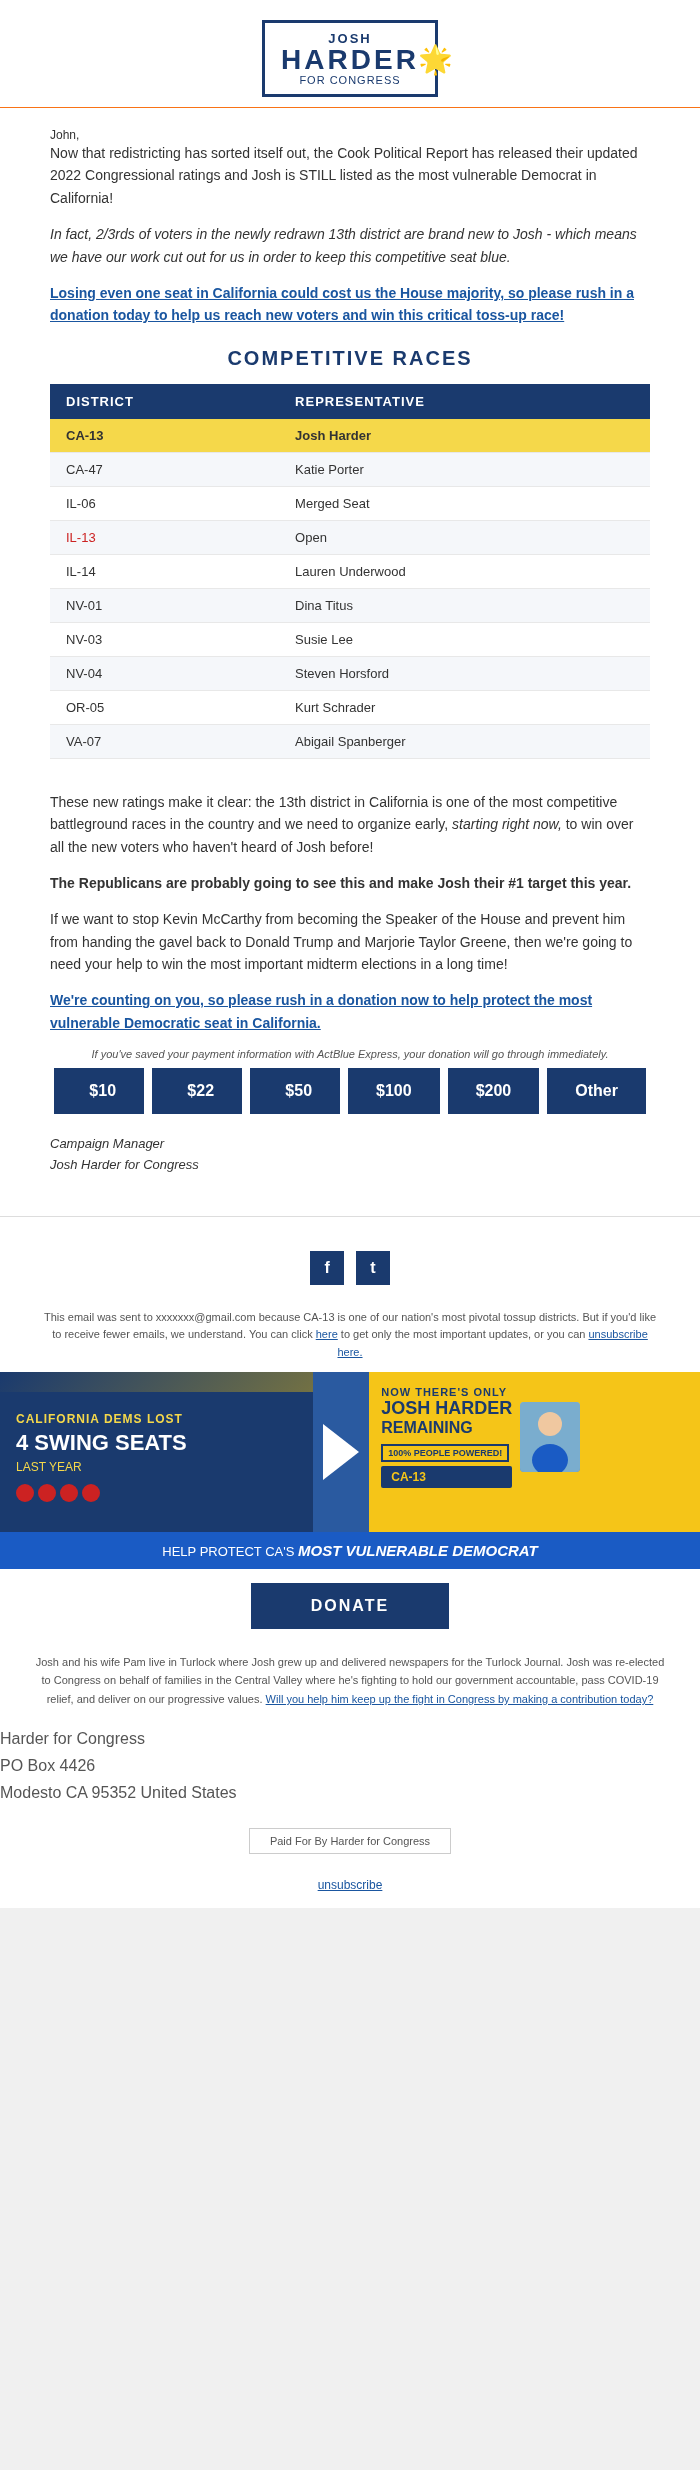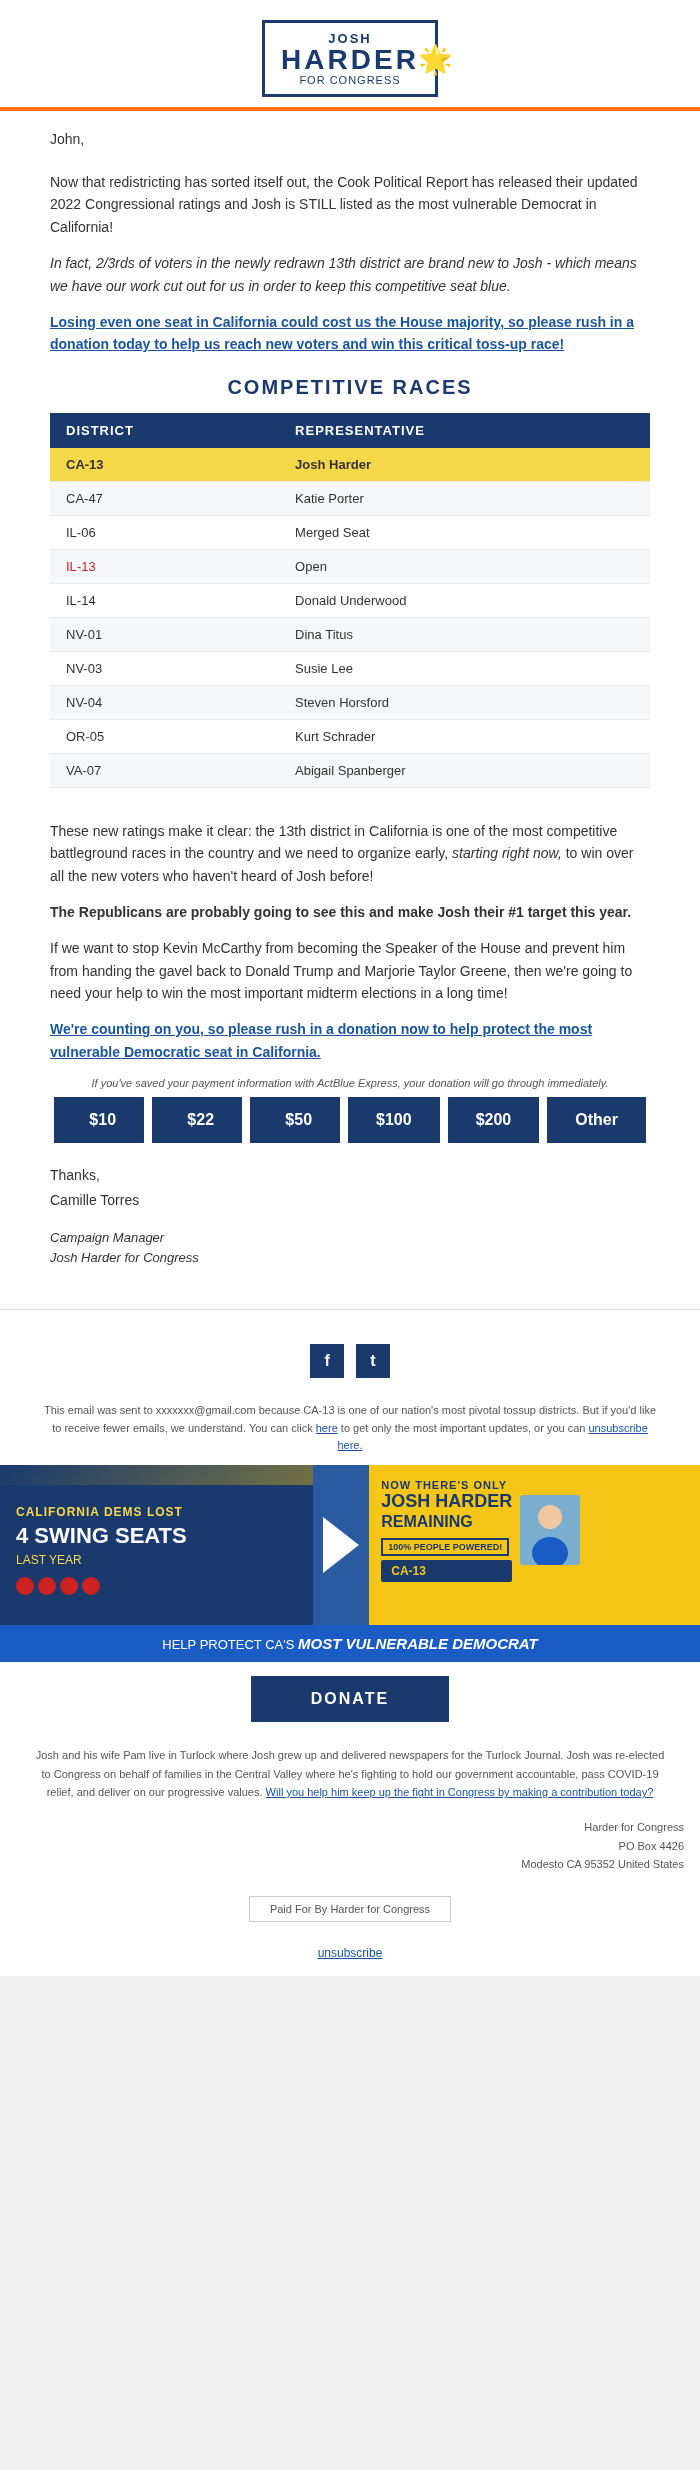--- a/index.html
+++ b/index.html
@@ -10,21 +10,21 @@
       color: #333;
     }
     .email-wrapper {
       max-width: 700px;
       margin: 0 auto;
       background: #fff;
     }
     .header-section {
       text-align: center;
       padding: 20px 40px 10px;
-      border-bottom: 4px solid #f97316;
+      border-bottom: 1px solid #f97316;
     }
     .logo-box {
       display: inline-block;
       border: 3px solid #1a3a6e;
       padding: 8px 16px;
       text-align: center;
       position: relative;
     }
     .logo-text-josh {
       font-size: 13px;
@@ -49,22 +49,22 @@
       right: -18px;
       top: 50%;
       transform: translateY(-50%);
       font-size: 28px;
       color: #f5c518;
     }
     .body-content {
       padding: 20px 50px;
     }
     .greeting {
-      font-size: 14px;
-      margin-bottom: 24px;
+      font-size: 12px;
+      margin-bottom: 0;
     }
     .body-para {
       font-size: 14px;
       line-height: 1.6;
       margin-bottom: 14px;
     }
     .body-italic {
       font-style: italic;
       font-size: 14px;
       line-height: 1.6;
@@ -321,25 +321,25 @@
       cursor: pointer;
     }
     .disclaimer-text {
       font-size: 11px;
       color: #555;
       text-align: center;
       padding: 10px 30px;
       line-height: 1.7;
     }
     .address-text {
-      font-size: 11px;
+      font-size: 16px;
       color: #555;
-      text-align: right;
+      text-align: left;
       line-height: 1.7;
-      padding: 6px 16px;
+      padding: 6px 0;
     }
     .paid-for-box {
       border: 1px solid #ccc;
       text-align: center;
       padding: 6px 20px;
       font-size: 11px;
       color: #555;
       margin: 10px auto;
       display: inline-block;
     }
@@ -415,21 +415,21 @@
           <tr>
             <td>IL-06</td>
             <td>Merged Seat</td>
           </tr>
           <tr>
             <td class="district-red">IL-13</td>
             <td>Open</td>
           </tr>
           <tr>
             <td>IL-14</td>
-            <td>Donald Underwood</td>
+            <td>Lauren Underwood</td>
           </tr>
           <tr>
             <td>NV-01</td>
             <td>Dina Titus</td>
           </tr>
           <tr>
             <td>NV-03</td>
             <td>Susie Lee</td>
           </tr>
           <tr>
@@ -467,24 +467,20 @@
 
     <div class="donation-buttons">
       <button class="donation-btn">$10</button>
       <button class="donation-btn">$22</button>
       <button class="donation-btn">$50</button>
       <button class="donation-btn">$100</button>
       <button class="donation-btn">$200</button>
       <button class="donation-btn">Other</button>
     </div>
 
-    <div class="signature">
-      <span>Thanks,</span><br>
-      <span>Camille Torres</span>
-    </div>
     <div class="signature-title">
       <span>Campaign Manager</span><br>
       <span>Josh Harder for Congress</span>
     </div>
 
   </div>
 
   <hr class="divider">
 
   <div class="social-section">

